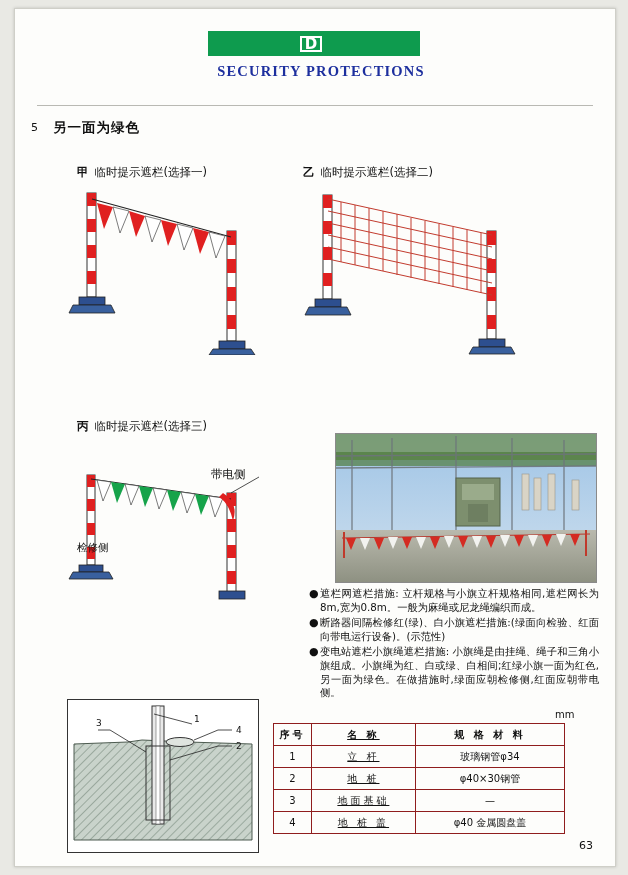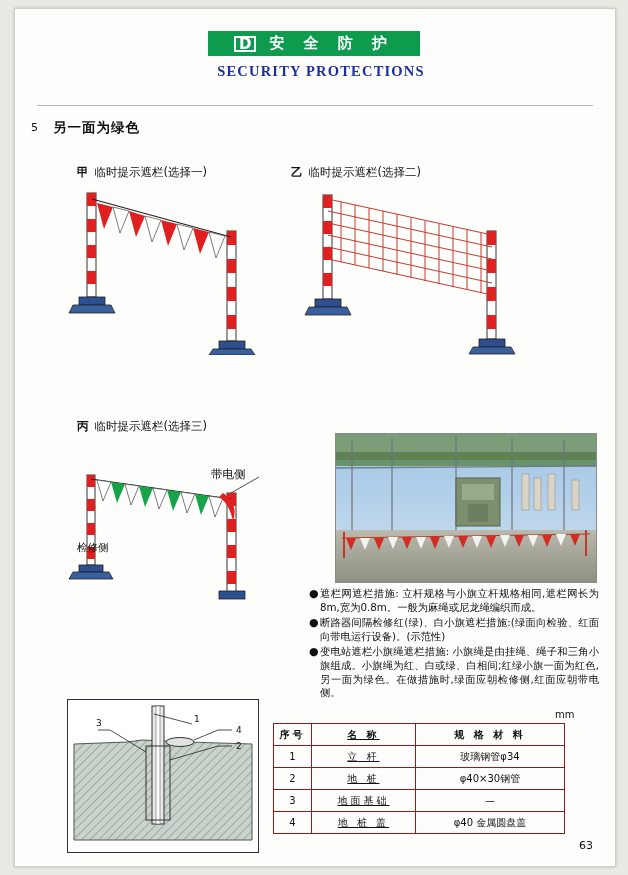--- a/index.html
+++ b/index.html
@@ -112,32 +112,31 @@
     position:absolute;right:22px;bottom:14px;font-size:11px;color:#111;
   }
 </style>
 </head>
 <body>
 
 <div class="page">
 
   <div class="header-bar">
     <span class="hdr-d">D</span>
-    <span class="hdr-txt">安 全 防 护</span>
   </div>
   <div class="header-en">SECURITY  PROTECTIONS</div>
   <div class="rule"></div>
 
   <div class="sec-no">5</div>
   <div class="sec-title">另一面为绿色</div>
 
   <div class="cap" style="left:62px;top:156px;">
     <b>甲</b><span>临时提示遮栏(选择一)</span>
   </div>
-  <div class="cap" style="left:276px;top:156px;">
+  <div class="cap" style="left:288px;top:156px;">
     <b>乙</b><span>临时提示遮栏(选择二)</span>
   </div>
   <div class="cap" style="left:62px;top:410px;">
     <b>丙</b><span>临时提示遮栏(选择三)</span>
   </div>
 
   <div class="svgbox" style="left:30px;top:176px;width:250px;height:170px;">
     <svg width="250" height="170" viewBox="0 0 250 170">
 
       <g>

